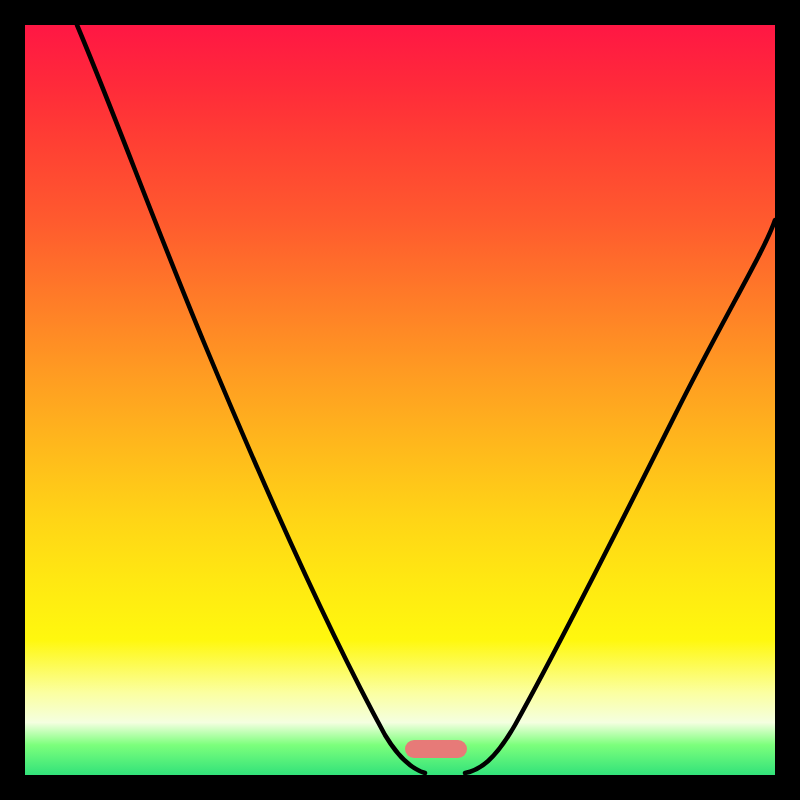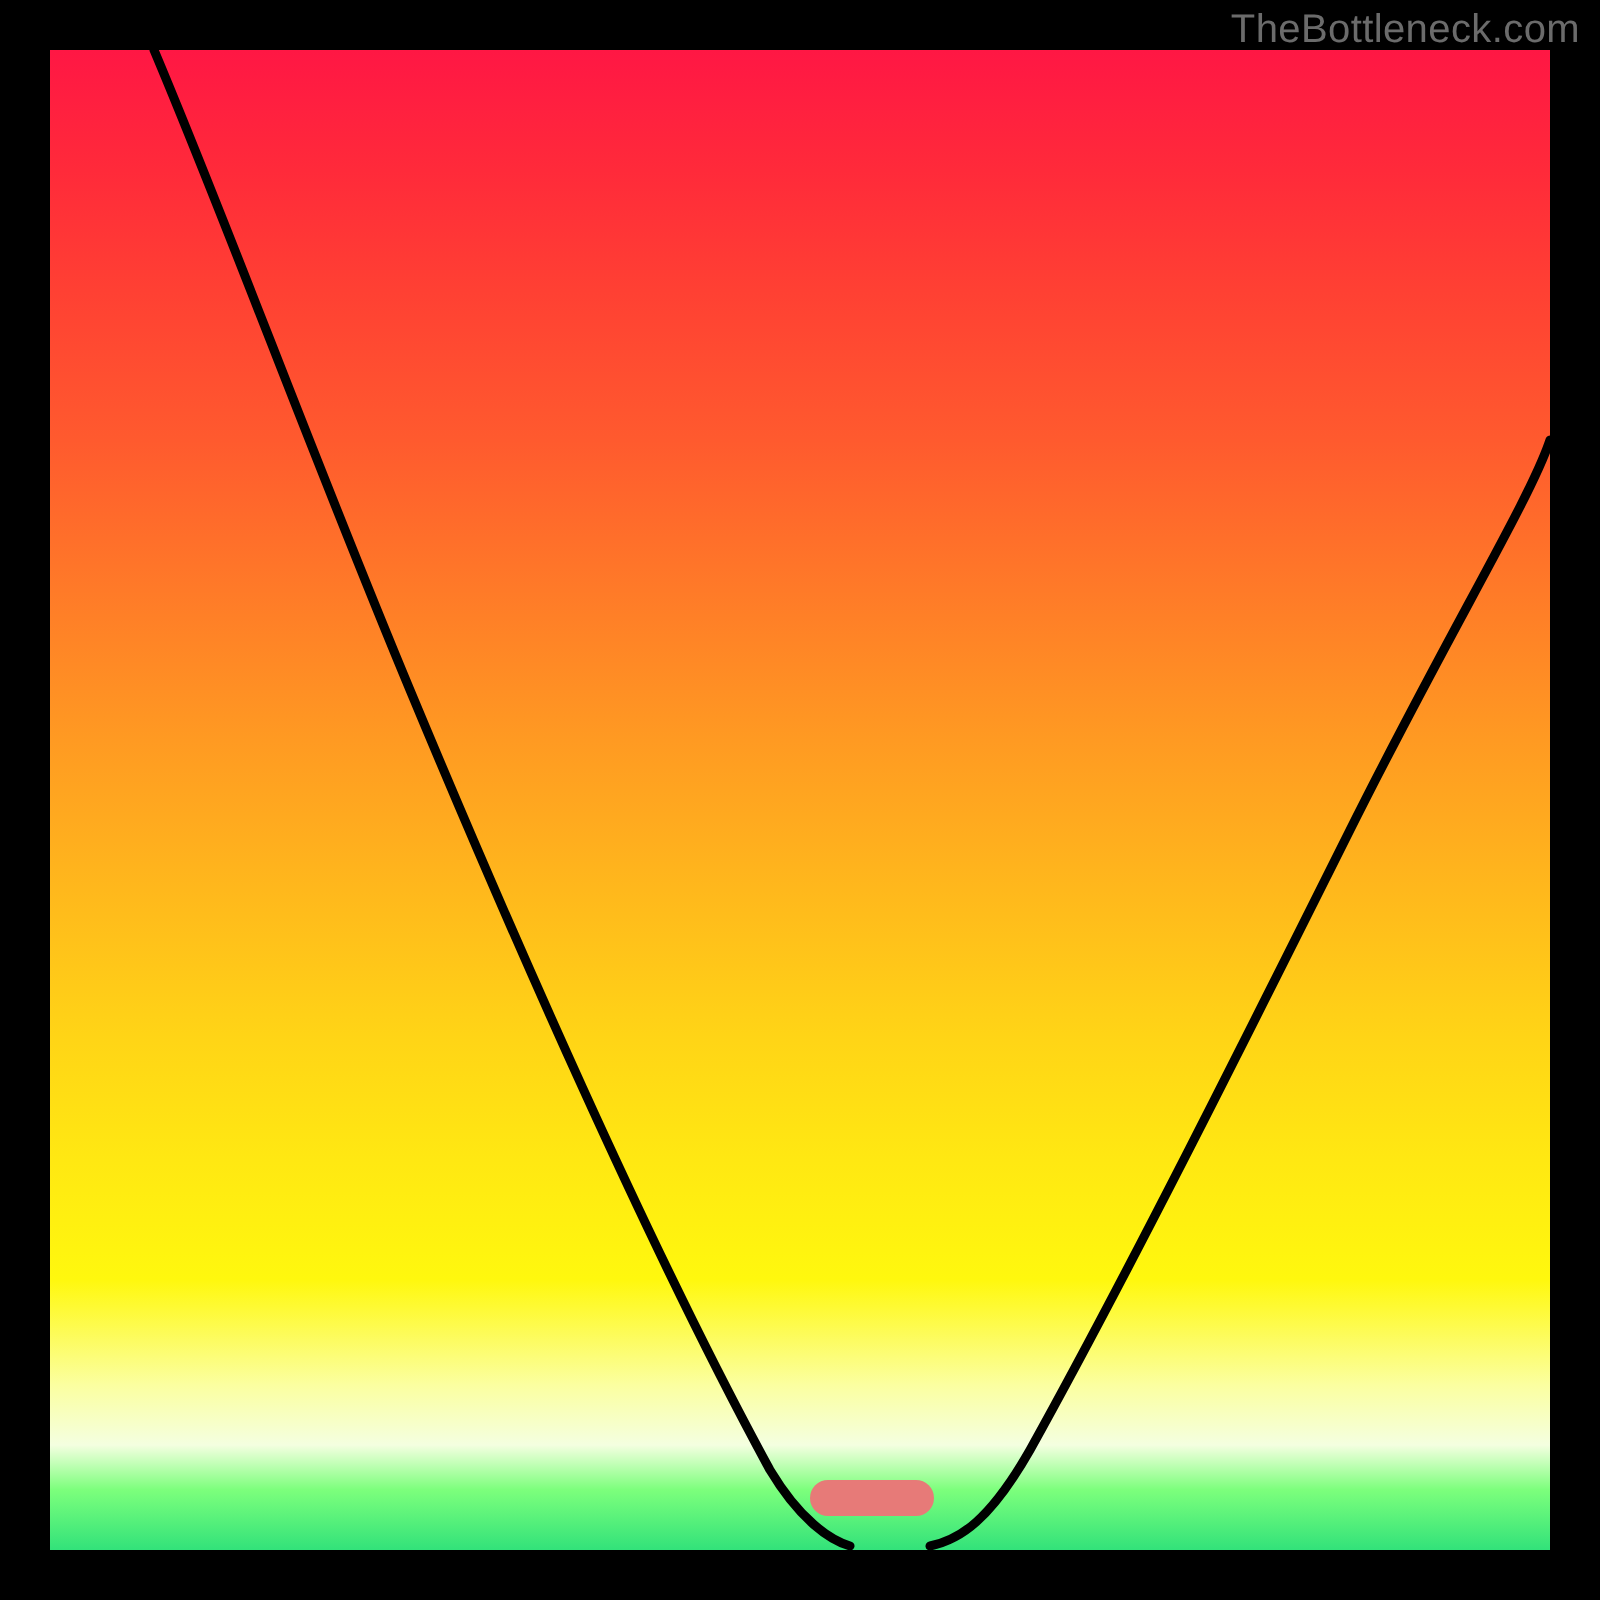--- a/index.html
+++ b/index.html
@@ -78,14 +78,13 @@
          C 230 440, 300 600, 360 710
          C 375 735, 390 745, 400 748" fill="none" stroke="#000" stroke-width="4.5" stroke-linecap="round"></path>
     <path d="M 440 748
          C 455 745, 470 735, 490 700
          C 540 610, 600 490, 650 390
          C 700 290, 740 225, 750 195" fill="none" stroke="#000" stroke-width="4.5" stroke-linecap="round"></path>
   </svg>
 
   <div class="marker" style="left:405px;top:740px;width:62px;height:18px;background:#e77a78;"></div>
 
-  <div class="watermark">TheBottleneck.com</div>
 </div>
 
 </body></html>

